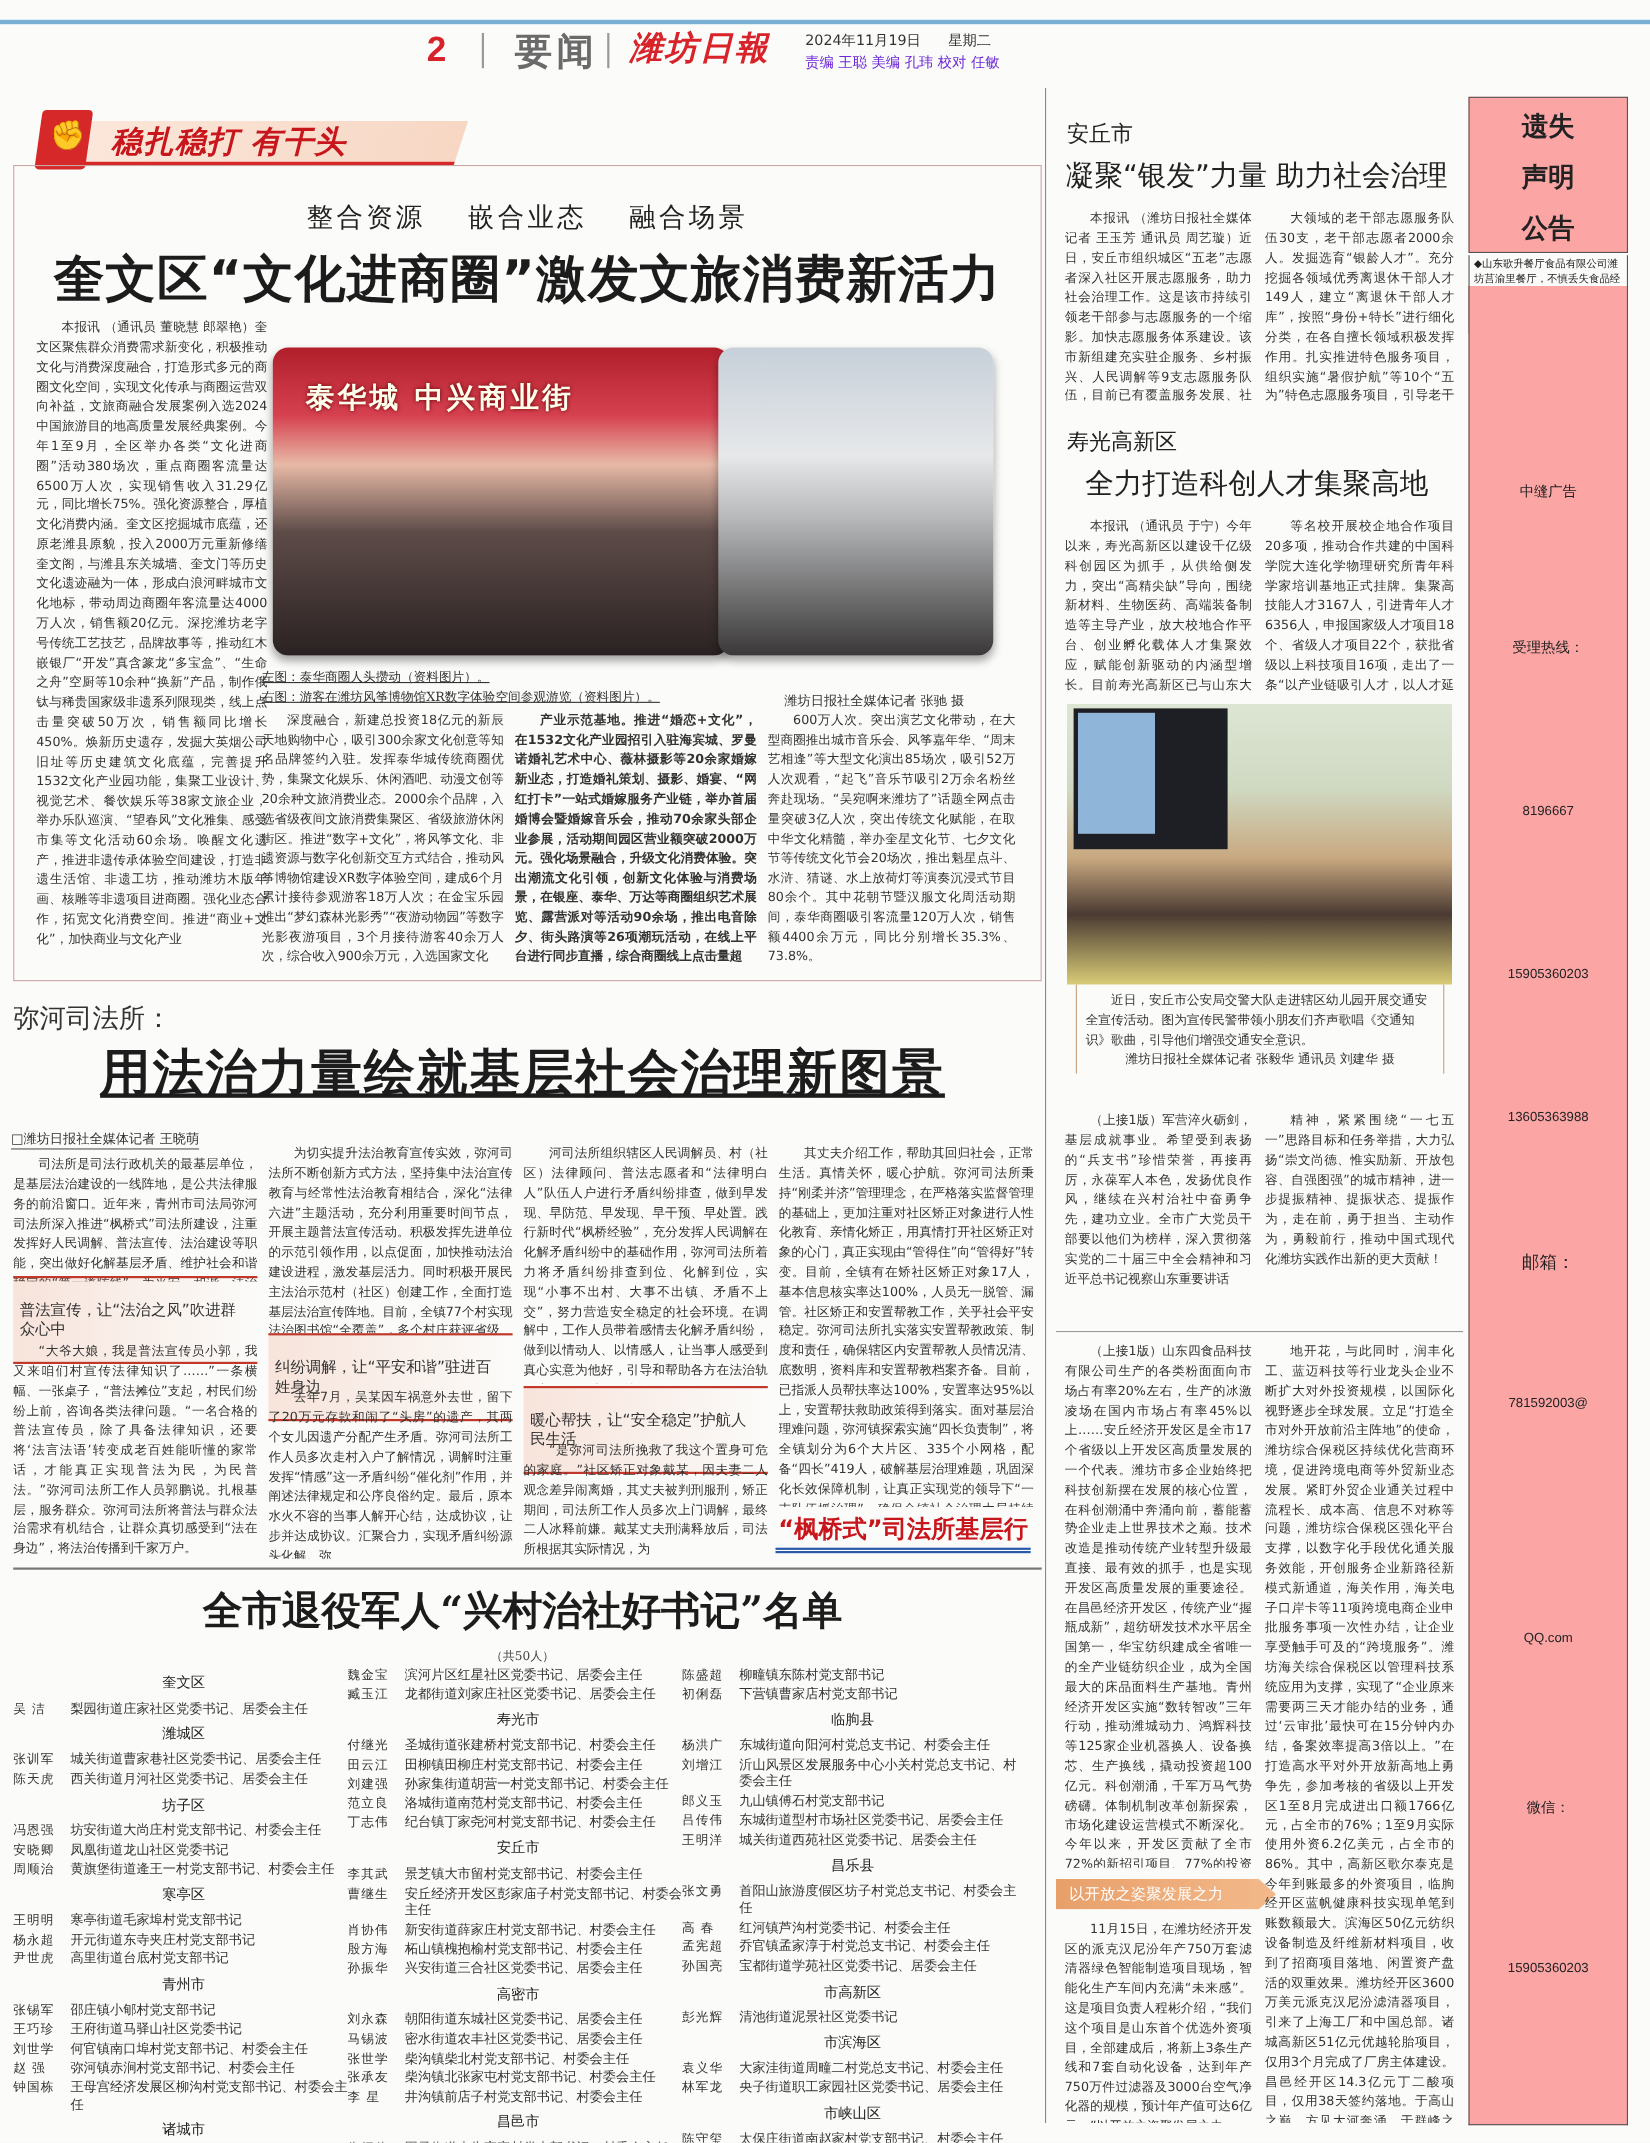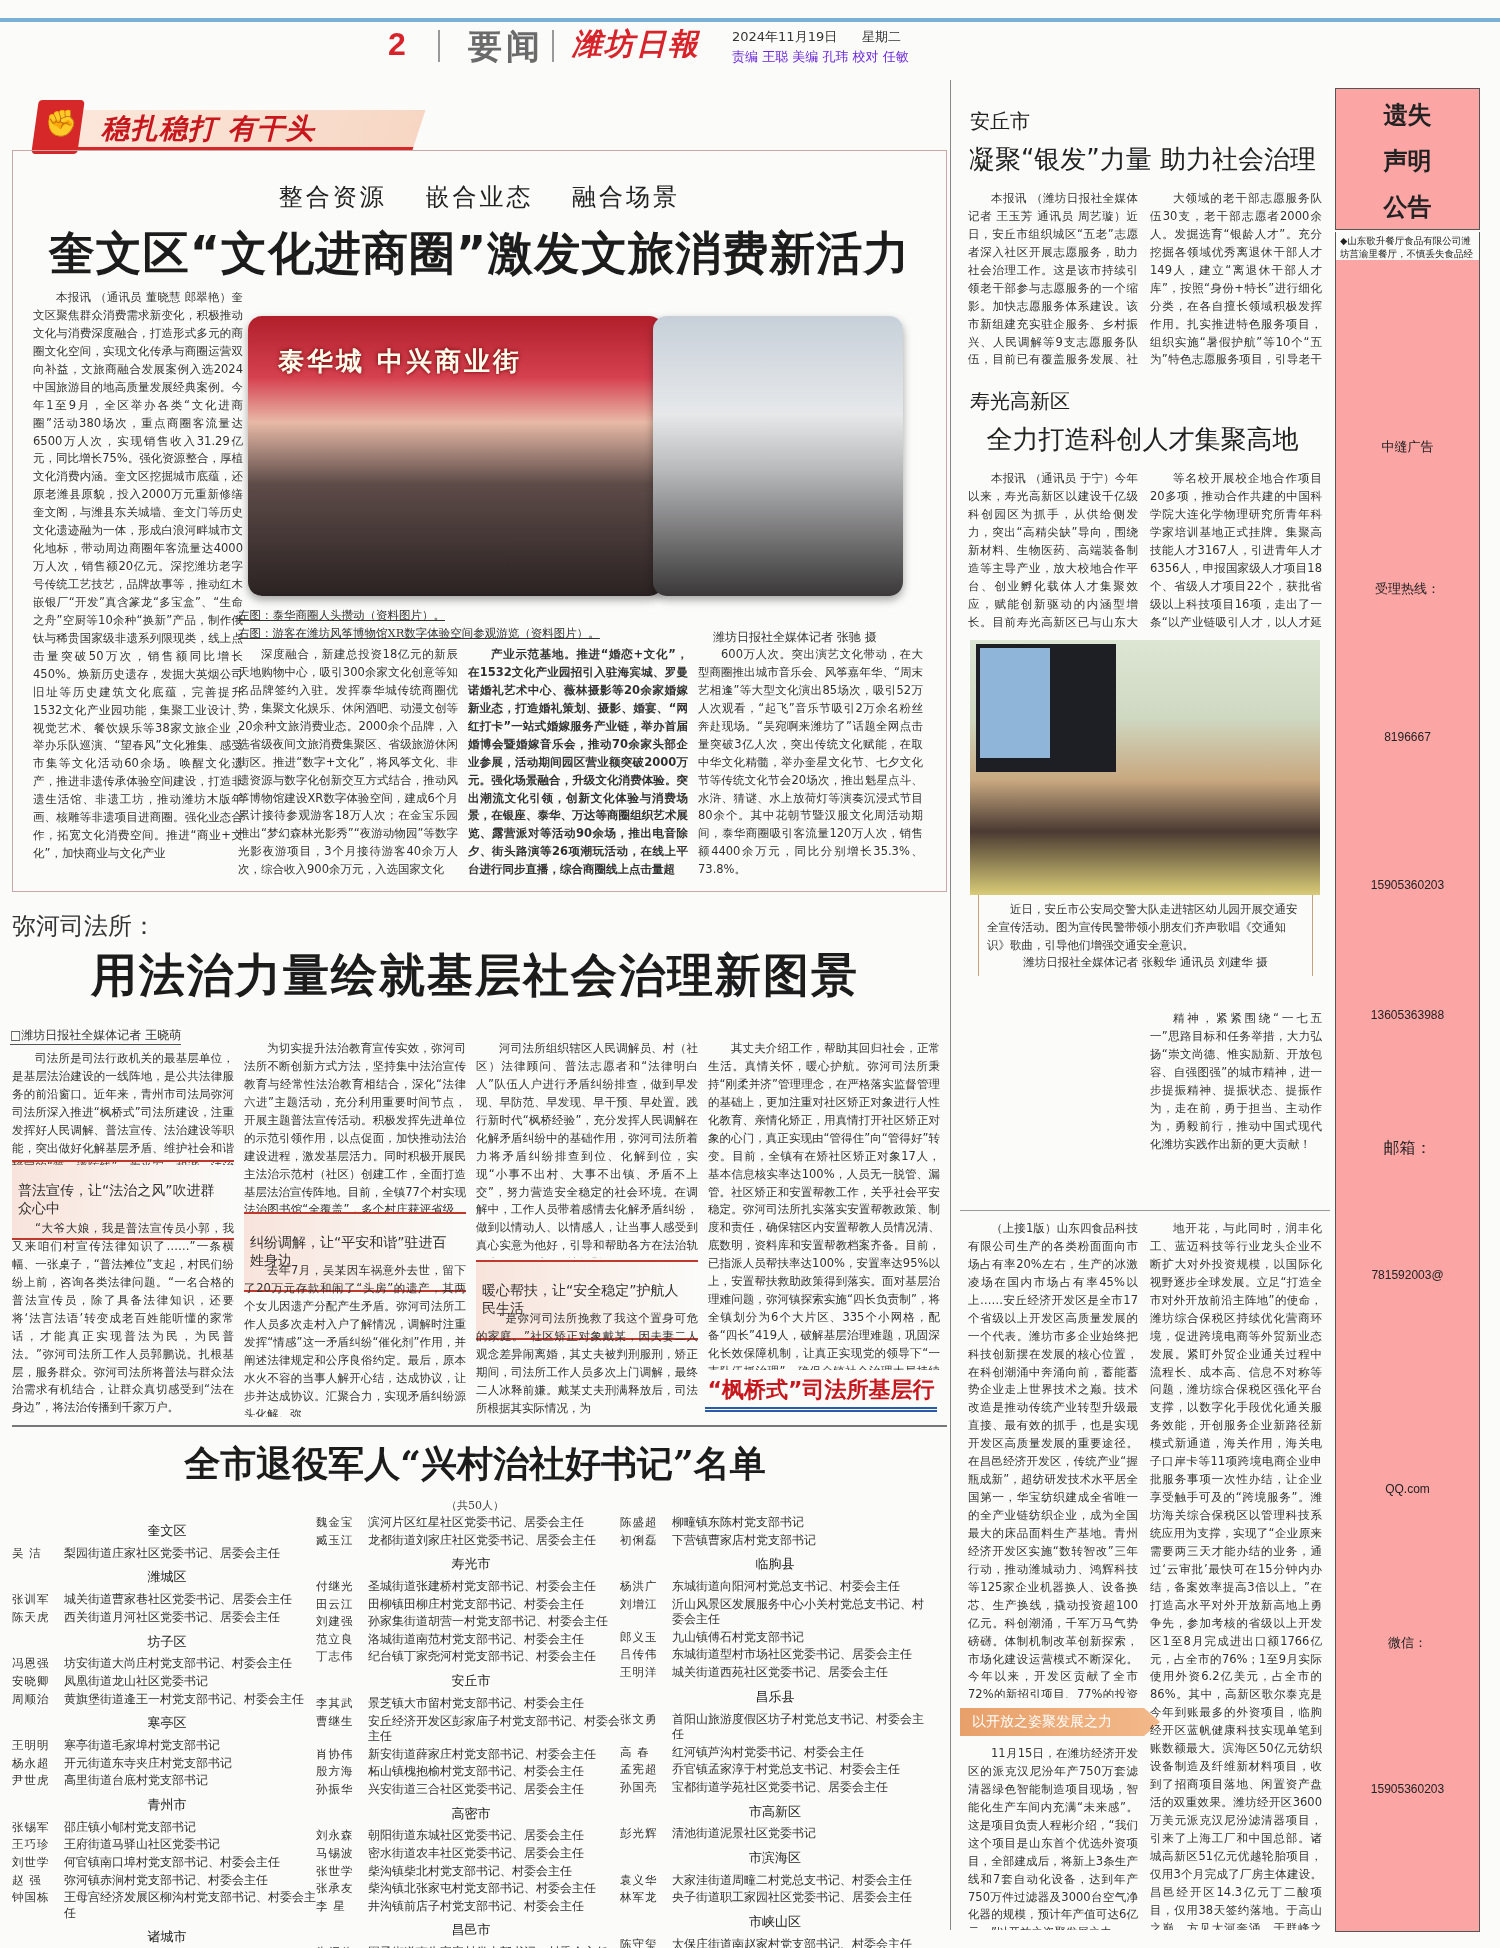--- a/index.html
+++ b/index.html
@@ -26,21 +26,21 @@
   .kicker1 { position: absolute; left: 0; width: 100%; top: 30px; text-align: center; font: 24px "DejaVu Serif", serif; color: #222; letter-spacing: 3px; word-spacing: 28px; }
   .head1 { position: absolute; left: 0; width: 100%; top: 72px; text-align: center; font: bold 46px "DejaVu Sans", sans-serif; color: #1c1c1c; letter-spacing: 1px; }
   .photo { position: absolute; border-radius: 14px; overflow: hidden; box-shadow: 0 4px 8px rgba(0,0,0,.35); }
   .photo-l { left: 235px; top: 165px; width: 415px; height: 280px; background: linear-gradient(180deg,#b11f2b 0%,#d64150 22%,#e7b9a6 38%,#5d4b48 60%,#2a2222 100%); }
   .photo-r { left: 640px; top: 165px; width: 250px; height: 280px; background: linear-gradient(180deg,#c7d0d9 0%,#e6e8ea 35%,#b7b9bb 55%,#3a3838 100%); }
   .photo-sign { position: absolute; left: 30px; top: 28px; font: bold 26px "DejaVu Sans", sans-serif; color: #ffe; letter-spacing: 3px; text-shadow: 0 0 4px #600; }
   .caption1 { position: absolute; left: 25px; top: 460px; font: 11.5px/1.6 "DejaVu Serif", serif; color: #333; }
   .credit1 { position: absolute; left: 700px; top: 478px; font: 12px "DejaVu Sans", sans-serif; color: #333; }
 
   .sec2-kicker { position: absolute; left: 12px; top: 910px; font: 24px "DejaVu Sans", sans-serif; color: #333; }
-  .sec2-head { position: absolute; left: 0; width: 950px; top: 945px; text-align: center; font: bold 46px "DejaVu Serif", serif; color: #1c1c1c; letter-spacing: 2px; }
+  .sec2-head { position: absolute; left: 0; width: 950px; top: 945px; text-align: center; font: bold 46px "DejaVu Serif", serif; color: #1c1c1c; letter-spacing: 2px; text-decoration: underline; }
   .byline2 { position: absolute; left: 10px; top: 1027px; font: 12px "DejaVu Serif", serif; color: #333; border-bottom: 1px solid #555; padding-bottom: 0; }
   .subhead-box { position: absolute; font: 14px "DejaVu Sans", sans-serif; color: #333; border-top: 2px solid #c0392b; border-bottom: 2px solid #c0392b; padding: 20px 6px; background: linear-gradient(90deg,rgba(232,120,80,.18),transparent); }
   .fengqiao { position: absolute; left: 705px; top: 1375px; width: 232px; font: bold 22px "DejaVu Sans", sans-serif; color: #c8161d; border-bottom: 5px double #2a5aa8; padding-bottom: 2px; text-align: center; }
 
   .rule-h { position: absolute; left: 12px; width: 935px; top: 1425px; height: 2px; background: #777; }
   .list-title { position: absolute; left: 0; width: 950px; top: 1440px; text-align: center; font: bold 36px "DejaVu Serif", serif; color: #1c1c1c; }
   .list-sub { position: absolute; left: 0; width: 950px; top: 1498px; text-align: center; font: 11px "DejaVu Serif", serif; color: #444; }
   .list-col { position: absolute; top: 1515px; width: 310px; font: 12px/1.3 "DejaVu Sans", sans-serif; color: #333; }
   .list-col .region { text-align: center; font-size: 13px; margin: 8px 0 6px; color: #222; }
   .list-col .row { display: flex; margin-bottom: 2px; }
@@ -350,20 +350,21 @@
   <div class="r-photo">
     <div class="screen">
         <div></div>
       </div>
   </div>
   <div class="r-caption">
     <div style="text-indent:2em;">近日，安丘市公安局交警大队走进辖区幼儿园开展交通安全宣传活动。图为宣传民警带领小朋友们齐声歌唱《交通知识》歌曲，引导他们增强交通安全意识。</div>
     <div style="text-align:center;font-family:'DejaVu Sans',sans-serif;">潍坊日报社全媒体记者 张毅华 通讯员 刘建华 摄</div>
   </div>
 
+  <div class="col-text" style="position:absolute;left:968px;top:1010px;width:170px;height:190px;">（上接1版）军营淬火砺剑，基层成就事业。希望受到表扬的“兵支书”珍惜荣誉，再接再厉，永葆军人本色，发扬优良作风，继续在兴村治社中奋勇争先，建功立业。全市广大党员干部要以他们为榜样，深入贯彻落实党的二十届三中全会精神和习近平总书记视察山东重要讲话</div>
   <div class="col-text" style="position:absolute;left:1150px;top:1010px;width:172px;height:190px;">精神，紧紧围绕“一七五一”思路目标和任务举措，大力弘扬“崇文尚德、惟实励新、开放包容、自强图强”的城市精神，进一步提振精神、提振状态、提振作为，走在前，勇于担当、主动作为，勇毅前行，推动中国式现代化潍坊实践作出新的更大贡献！</div>
   <div style="position:absolute;left:960px;top:1210px;width:370px;height:1px;background:#999;"></div>
   <div class="col-text" style="position:absolute;left:968px;top:1220px;width:170px;height:478px;">（上接1版）山东四食品科技有限公司生产的各类粉面面向市场占有率20%左右，生产的冰激凌场在国内市场占有率45%以上……安丘经济开发区是全市17个省级以上开发区高质量发展的一个代表。潍坊市多企业始终把科技创新摆在发展的核心位置，在科创潮涌中奔涌向前，蓄能蓄势企业走上世界技术之巅。技术改造是推动传统产业转型升级最直接、最有效的抓手，也是实现开发区高质量发展的重要途径。在昌邑经济开发区，传统产业“握瓶成新”，超纺研发技术水平居全国第一，华宝纺织建成全省唯一的全产业链纺织企业，成为全国最大的床品面料生产基地。青州经济开发区实施“数转智改”三年行动，推动潍城动力、鸿辉科技等125家企业机器换人、设备换芯、生产换线，撬动投资超100亿元。科创潮涌，千军万马气势磅礴。体制机制改革创新探索，市场化建设运营模式不断深化。今年以来，开发区贡献了全市72%的新招引项目、77%的投资额和83%的到位资金。目前，开发区专精特新“小巨人”企业66家，占全市70%；专精特新中小企业606家，占全市62%；省“晨星工厂”企业超200家，约占全市50%。全市今年新建省级以上科创平台4家，其中3家位于开发区。</div>
   <div class="r-sub">以开放之姿聚发展之力</div>
   <div class="col-text" style="position:absolute;left:968px;top:1745px;width:170px;height:185px;">11月15日，在潍坊经济开发区的派克汉尼汾年产750万套滤清器绿色智能制造项目现场，智能化生产车间内充满“未来感”。这是项目负责人程彬介绍，“我们这个项目是山东首个优选外资项目，全部建成后，将新上3条生产线和7套自动化设备，达到年产750万件过滤器及3000台空气净化器的规模，预计年产值可达6亿元。”以开放之姿聚发展之力。</div>
   <div class="col-text" style="position:absolute;left:1150px;top:1220px;width:172px;height:710px;">地开花，与此同时，润丰化工、蓝迈科技等行业龙头企业不断扩大对外投资规模，以国际化视野逐步全球发展。立足“打造全市对外开放前沿主阵地”的使命，潍坊综合保税区持续优化营商环境，促进跨境电商等外贸新业态发展。紧盯外贸企业通关过程中流程长、成本高、信息不对称等问题，潍坊综合保税区强化平台支撑，以数字化手段优化通关服务效能，开创服务企业新路径新模式新通道，海关作用，海关电子口岸卡等11项跨境电商企业申批服务事项一次性办结，让企业享受触手可及的“跨境服务”。潍坊海关综合保税区以管理科技系统应用为支撑，实现了“企业原来需要两三天才能办结的业务，通过‘云审批’最快可在15分钟内办结，备案效率提高3倍以上。”在打造高水平对外开放新高地上勇争先，参加考核的省级以上开发区1至8月完成进出口额1766亿元，占全市的76%；1至9月实际使用外资6.2亿美元，占全市的86%。其中，高新区歌尔泰克是今年到账最多的外资项目，临朐经开区蓝帆健康科技实现单笔到账数额最大。滨海区50亿元纺织设备制造及纤维新材料项目，收到了招商项目落地、闲置资产盘活的双重效果。潍坊经开区3600万美元派克汉尼汾滤清器项目，引来了上海工厂和中国总部。诸城高新区51亿元优越轮胎项目，仅用3个月完成了厂房主体建设。昌邑经开区14.3亿元丁二酸项目，仅用38天签约落地。于高山之巅，方见大河奔涌，于群峰之上，更觉长风浩荡。开发区，意味着广阔机遇，昭示着无限潜力，同样也是城市发展拾占先产率间内充满“未来感”。这条项目，并正在一步步重塑潍坊高质量发展的新版图。</div>
 
   <div class="ad ad-top">
     <div class="ad-big">遗失</div>
     <div class="ad-big">声明</div>

